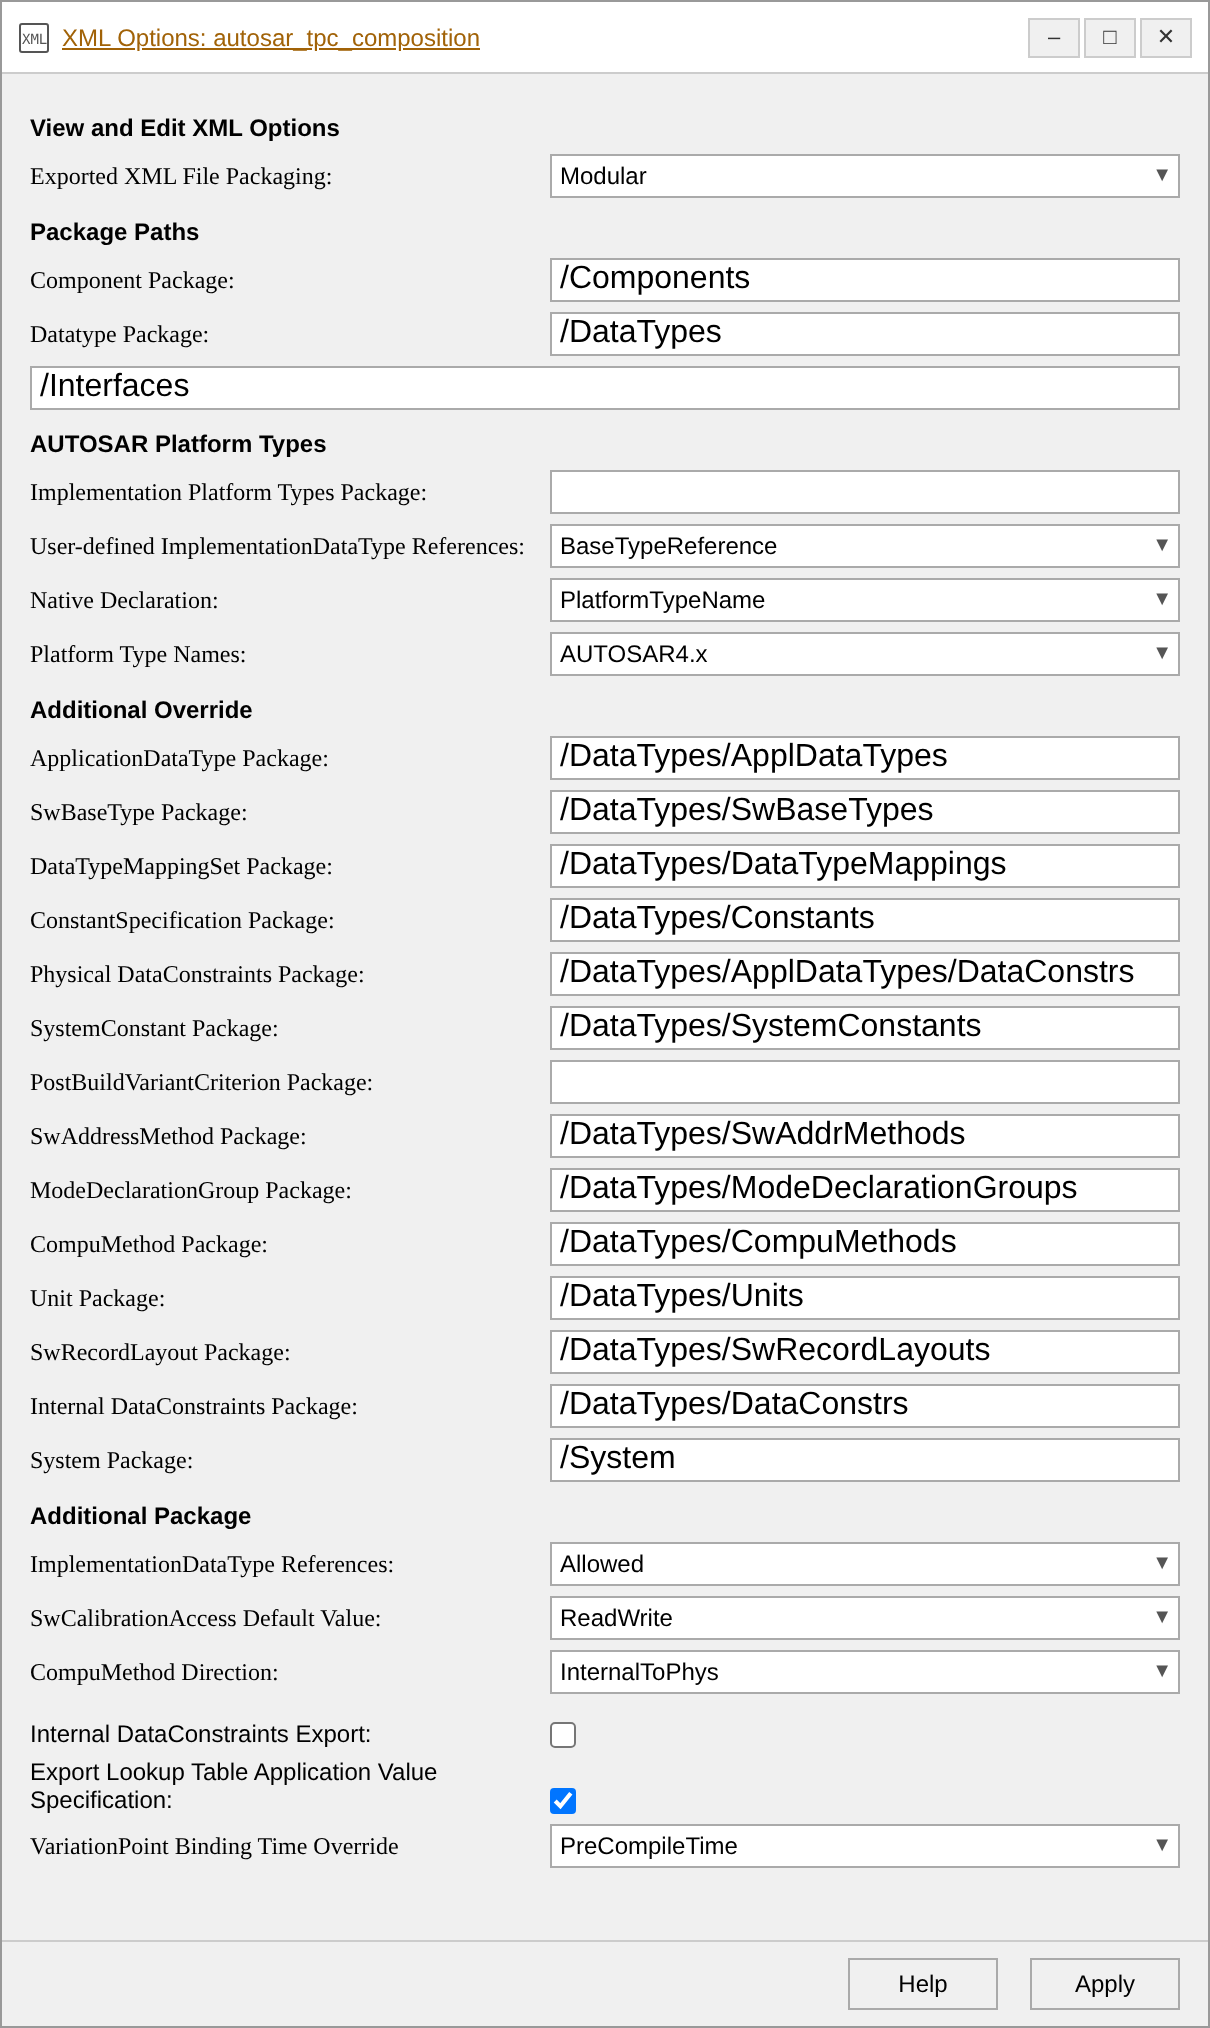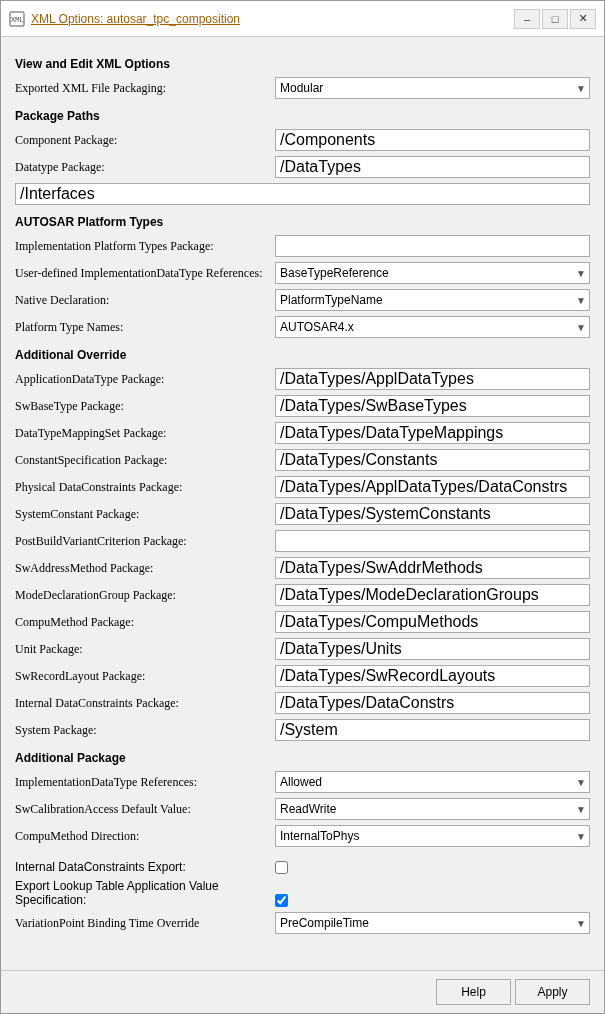--- a/index.html
+++ b/index.html
@@ -138,21 +138,21 @@
     .field-checkbox {
       width: 13px;
       height: 13px;
       cursor: pointer;
     }
 
     .footer {
       padding: 8px 14px;
       display: flex;
       justify-content: flex-end;
-      gap: 4px;
+      gap: 16px;
       border-top: 1px solid #ccc;
       background: #f0f0f0;
     }
     .footer-btn {
       width: 75px;
       height: 26px;
       font-size: 12px;
       border: 1px solid #aaa;
       background: #f0f0f0;
       cursor: pointer;

